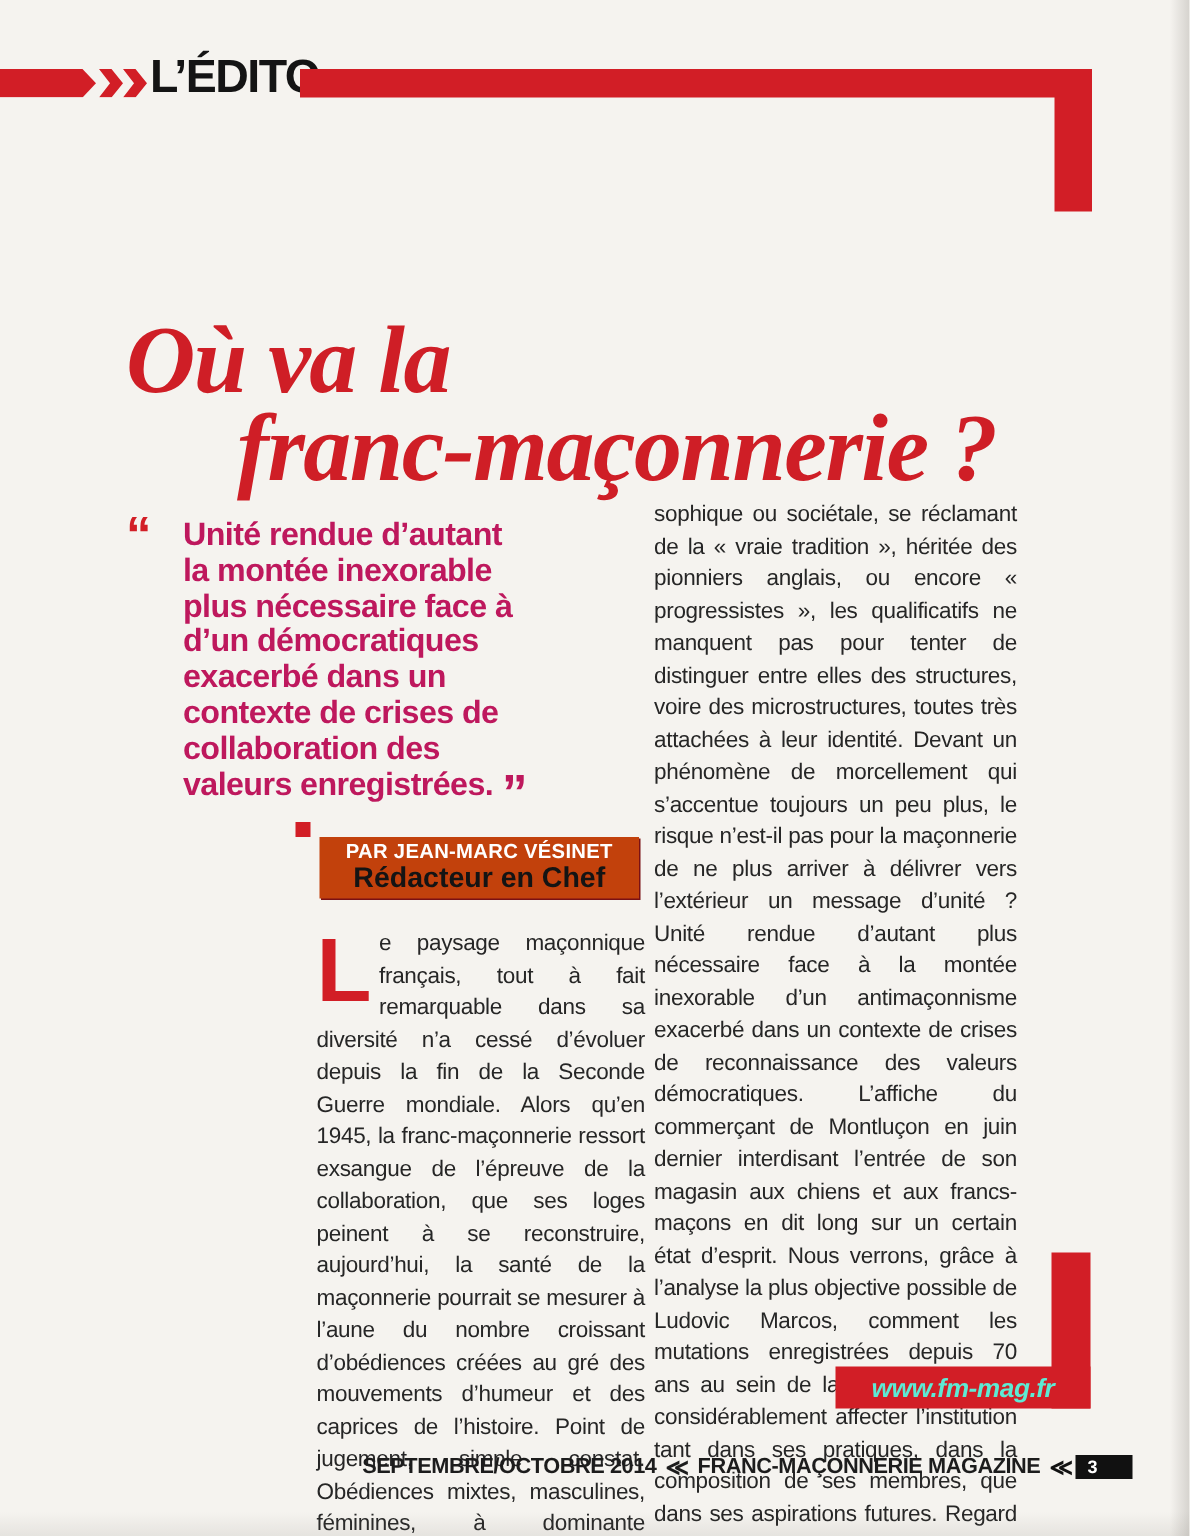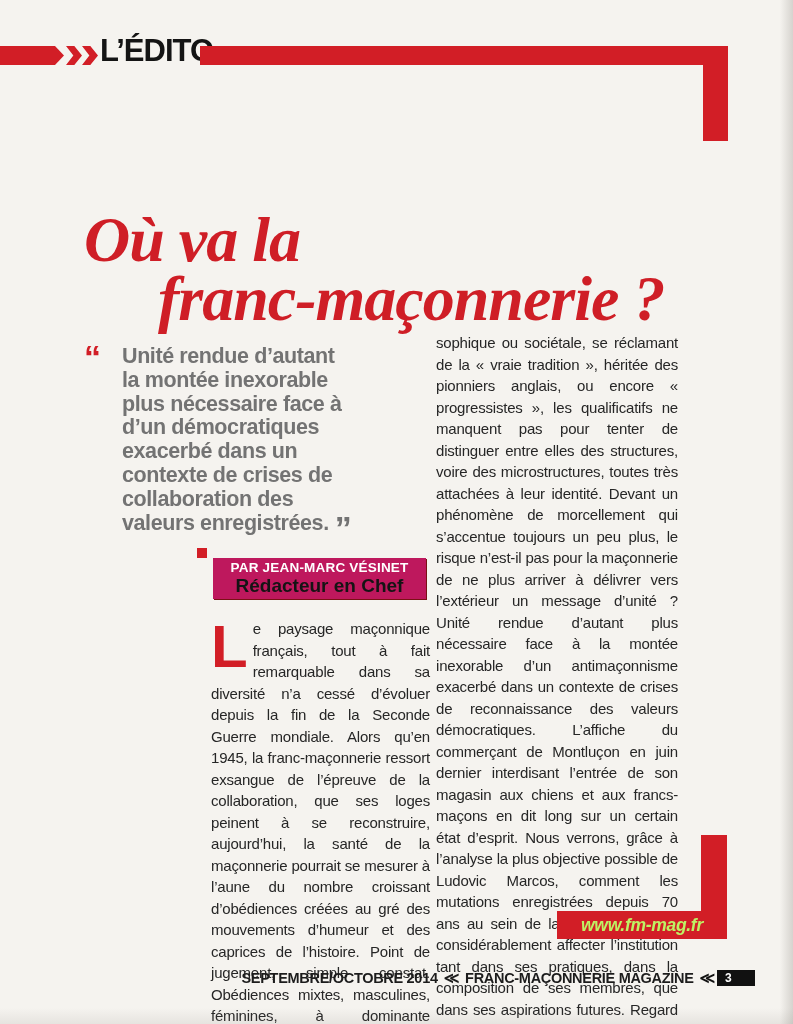--- a/index.html
+++ b/index.html
@@ -23,46 +23,46 @@
   #stub-top{left:703px;top:46px;width:25px;height:95px;}
 
   
   .title-line{font-family:"Liberation Serif", serif;font-style:italic;color:#cf1e26;
     font-weight:bold;font-size:64px;letter-spacing:-1px;white-space:nowrap;}
   #title-line1{left:84px;top:203px;font-style:italic;}
   #title-line2{left:138px;top:262px;margin-left:20px;}
 
   
   #quote-open{left:84px;top:338px;font-size:34px;font-weight:bold;color:#d21e26;}
-  #pull-quote{left:122px;top:345px;width:312px;color:#737373;font-weight:bold;
+  #pull-quote{left:122px;top:345px;width:312px;color:#be185d;font-weight:bold;
     font-size:21.5px;line-height:23.8px;letter-spacing:-0.4px;}
   #pull-quote .q-line{display:block;}
   #quote-close{font-size:34px;line-height:0;vertical-align:-10px;margin-left:6px;}
 
   
   #byline-square{left:197px;top:548px;width:10px;height:10px;background:#d21e26;}
-  #byline-box{left:213px;top:558px;width:213px;height:41px;background:#be185d;
+  #byline-box{left:213px;top:558px;width:213px;height:41px;background:#c2410c;
     display:flex;flex-direction:column;justify-content:center;align-items:center;
     box-shadow:1px 1px 0 #7a1014;}
   #byline-name{color:#ffffff;font-weight:bold;font-size:13.5px;letter-spacing:0.2px;}
   #byline-role{color:#141414;font-weight:bold;font-size:19px;}
 
   
   .col{color:#262626;font-size:15px;line-height:21.5px;letter-spacing:-0.2px;
     text-align:justify;}
   #col-left{left:211px;top:618px;width:219px;}
   #col-right{left:436px;top:332px;width:242px;}
   #dropcap{float:left;color:#d21e26;font-size:60px;line-height:52px;font-weight:bold;
     margin:3px 7px 0 0;letter-spacing:-2px;}
 
   
   #stub-bottom{left:701px;top:835px;width:26px;height:104px;}
   #www-box{left:557px;top:911px;width:170px;height:28px;background:#d21e26;
     display:flex;align-items:center;justify-content:center;}
-  #www-box span{color:#bef264;font-weight:bold;font-style:italic;font-size:17.5px;
+  #www-box span{color:#5eead4;font-weight:bold;font-style:italic;font-size:17.5px;
     letter-spacing:-0.3px;}
 
   
   #footer{right:38px;top:969px;display:flex;align-items:center;gap:6px;
     color:#1c1c1c;font-weight:bold;font-size:14.5px;letter-spacing:-0.3px;
     white-space:nowrap;margin-left:32px;}
   #footer .sep{font-size:15px;font-weight:bold;}
   #page-badge{display:inline-flex;align-items:center;gap:2px;}
   #page-badge .badge-chev{font-size:15px;color:#111;}
   #page-badge .badge-box{background:#111;color:#fff;font-size:12px;font-weight:bold;

